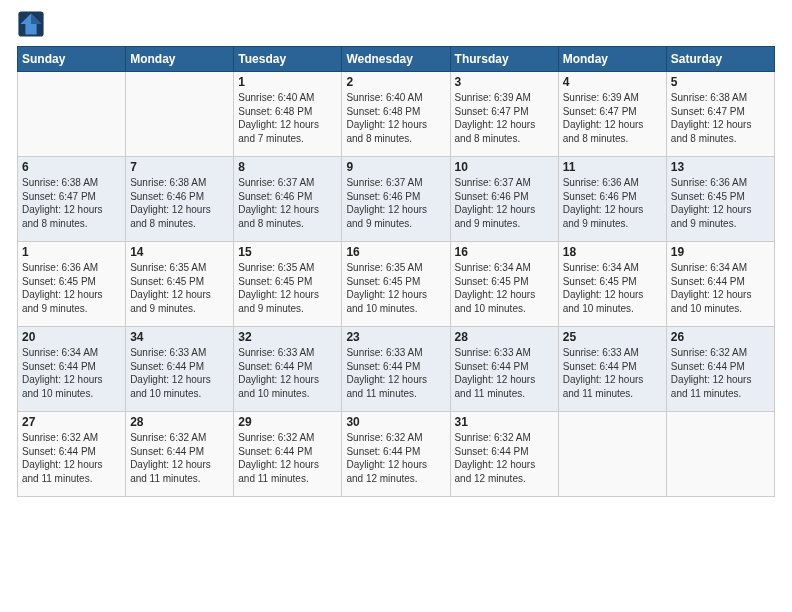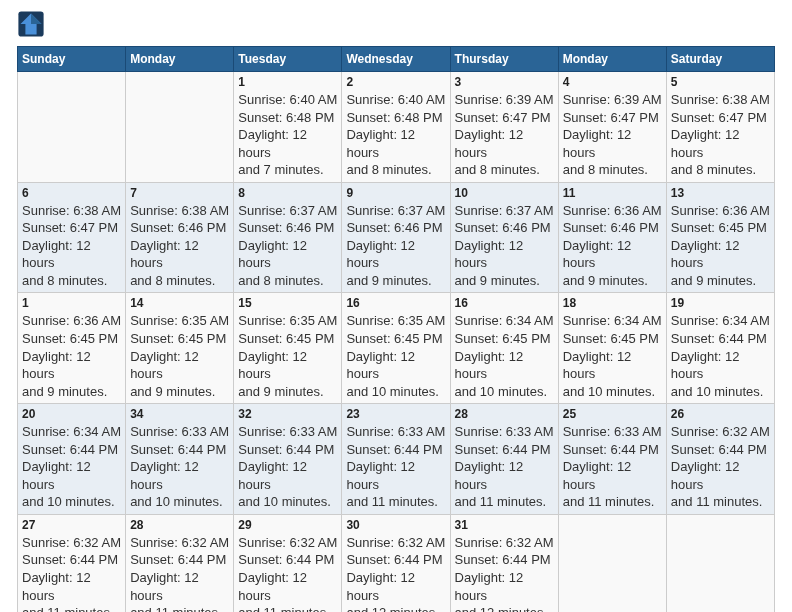--- a/index.html
+++ b/index.html
@@ -76,21 +76,21 @@
       background-color: #e8eef4;
     }
     .day-num {
       font-size: 12px;
       font-weight: bold;
       color: #222;
       display: block;
       margin-bottom: 2px;
     }
     .cell-content {
-      font-size: 13px;
+      font-size: 10px;
       line-height: 1.35;
       color: #333;
     }
   </style>
 </head>
 <body>
 
 <div class="container">
   <div class="header">
     <div class="logo">

